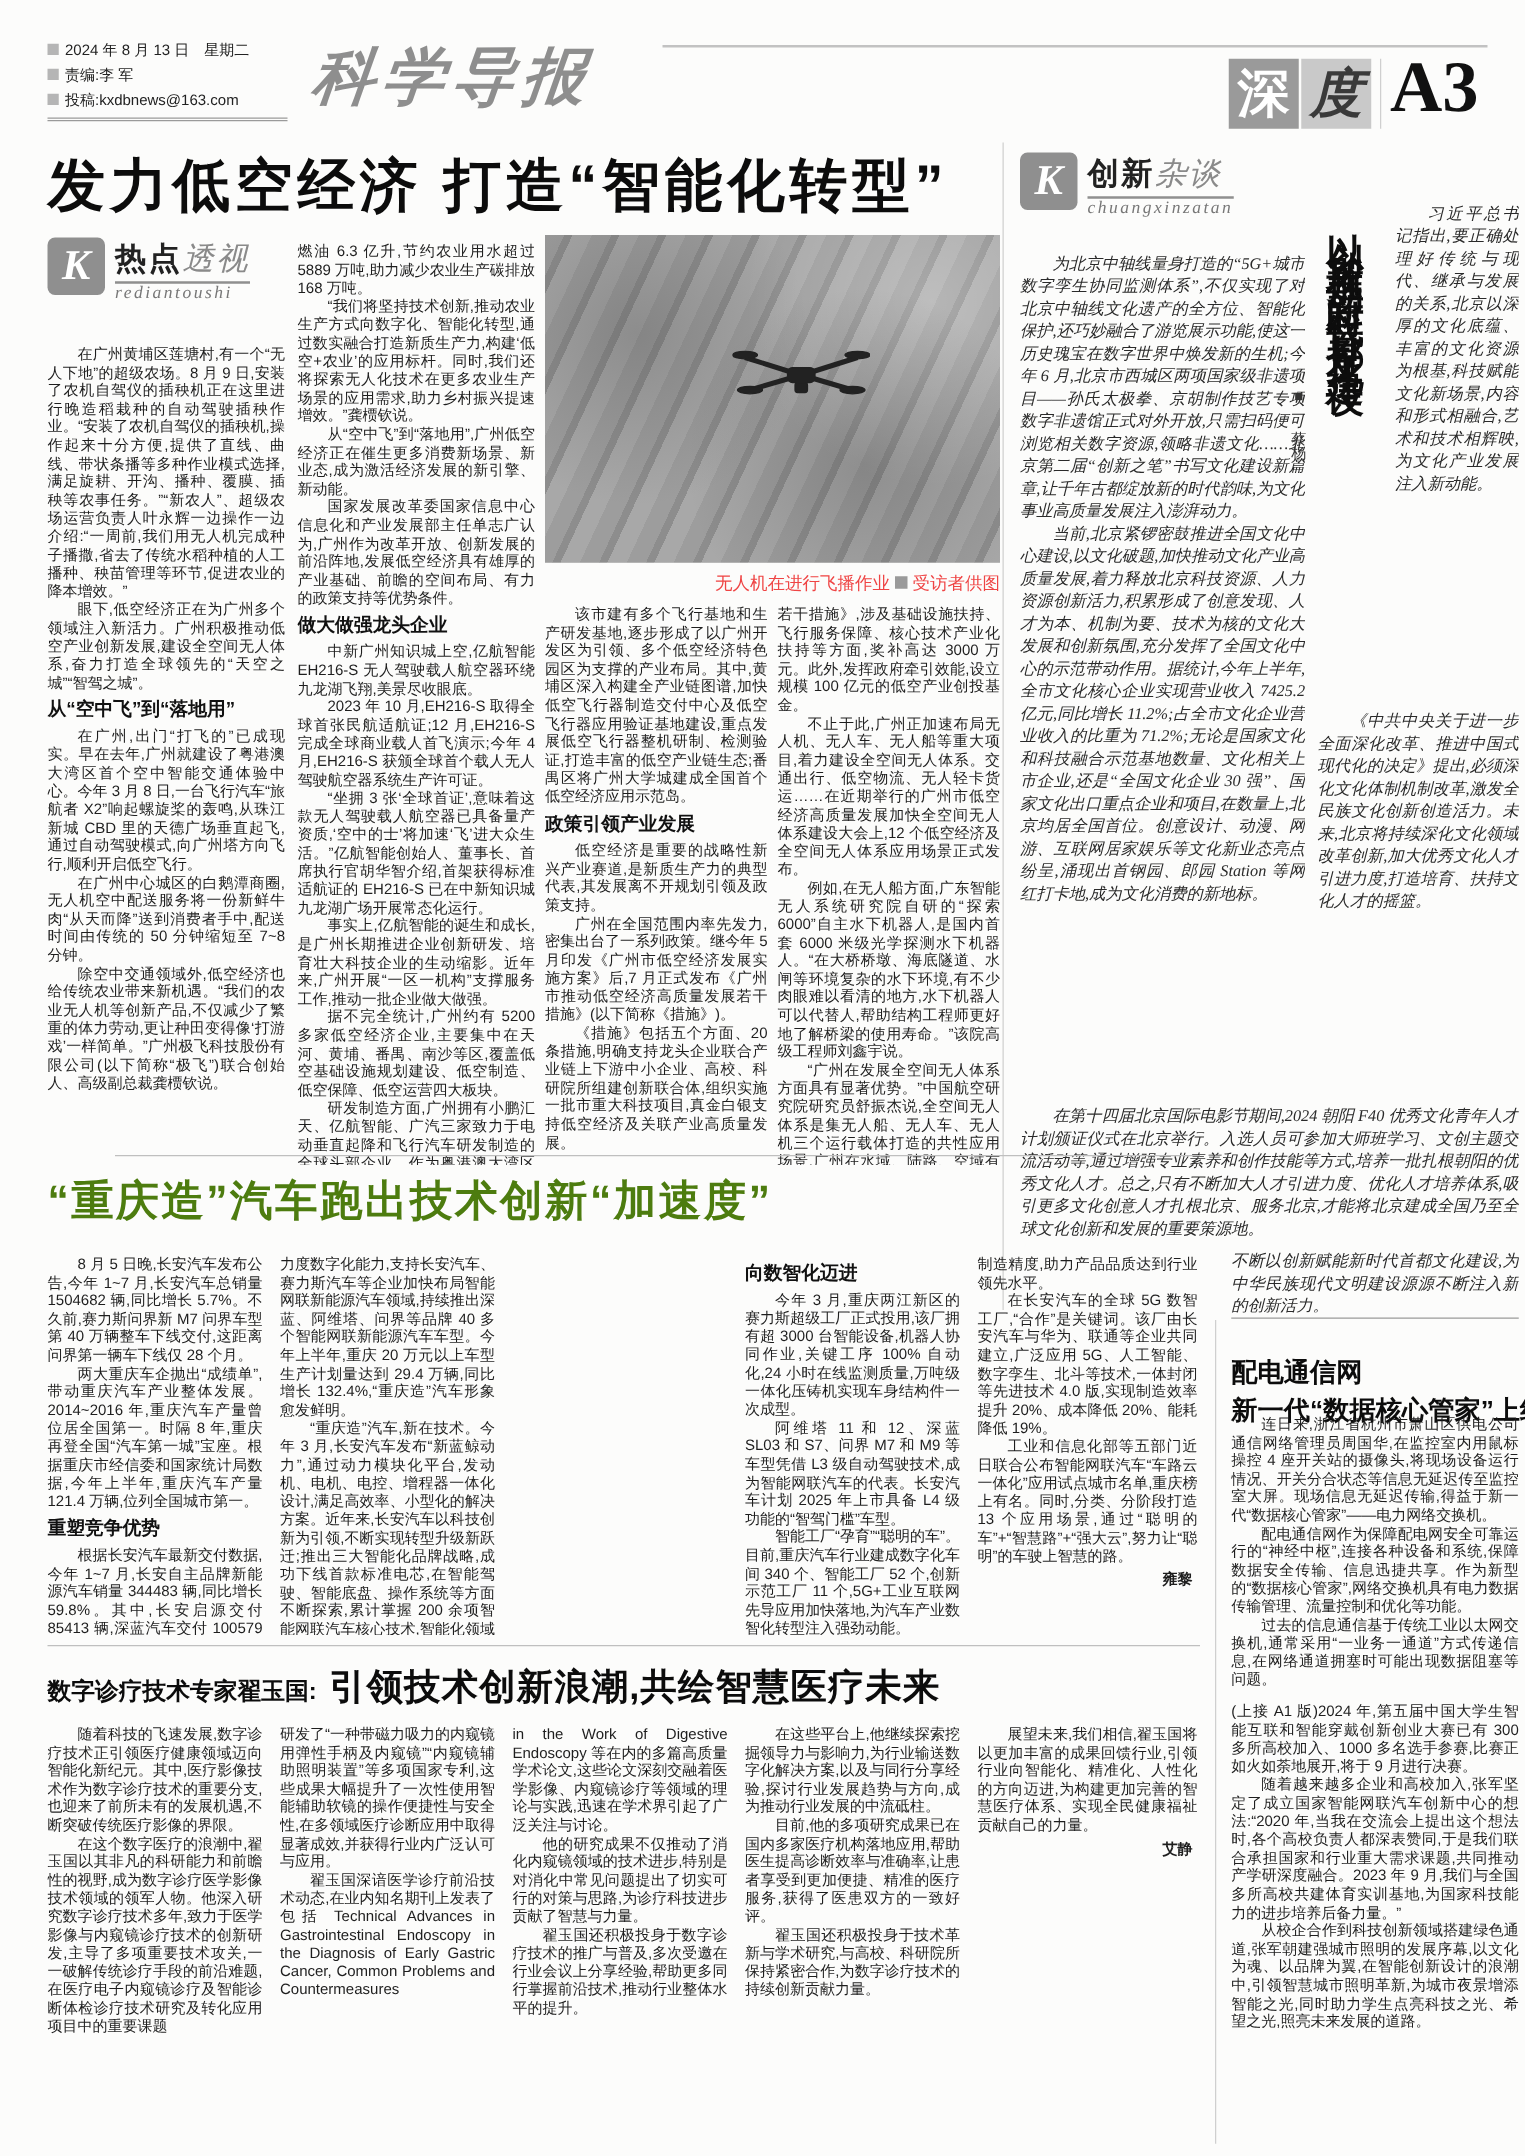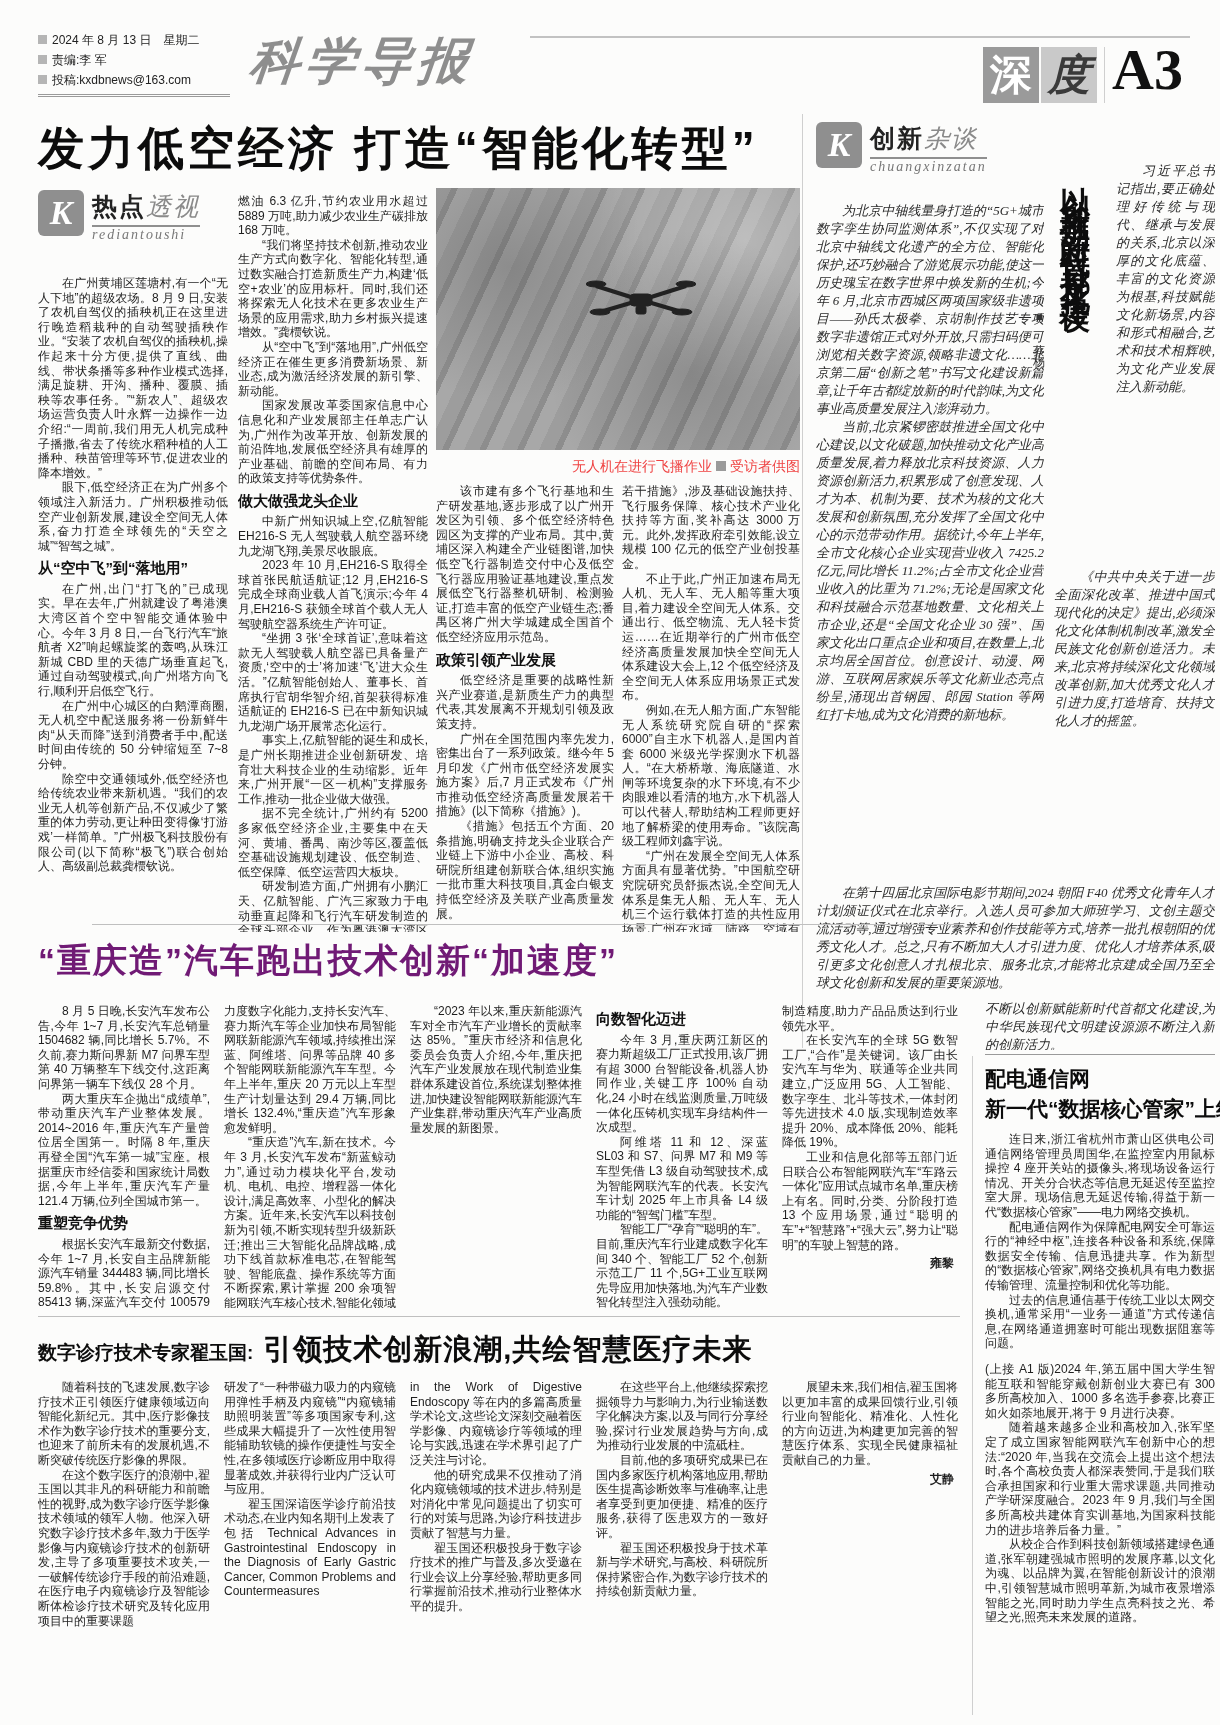--- a/index.html
+++ b/index.html
@@ -14,21 +14,21 @@
   .badge{width:56px;height:56px;display:flex;align-items:center;justify-content:center;
          font-size:42px;font-weight:bold;font-family:"Liberation Serif",serif;}
   .badge.dark{background:#9a9a9a;color:#fff;}
   .badge.light{background:#c9c9c9;color:#3a3a3a;font-style:italic;}
   .pageno{font-family:"Liberation Serif","DejaVu Serif",serif;font-weight:bold;font-size:58px;color:#111;}
   .topline{height:2px;background:#c2c2c2;}
   .vline{width:1px;background:#cfcfcf;}
   .hline{height:1px;background:#bfbfbf;}
   
   .headline1{font-size:46px;font-weight:bold;letter-spacing:4px;color:#0c0c0c;white-space:nowrap;}
-  .headline2{font-size:34px;font-weight:bold;letter-spacing:2px;color:#701a75;white-space:nowrap;}
+  .headline2{font-size:34px;font-weight:bold;letter-spacing:2px;color:#4d7c0f;white-space:nowrap;}
   .headline3{white-space:nowrap;color:#0c0c0c;}
   .headline3 .pre{font-size:19px;font-weight:bold;margin-right:10px;}
   .headline3 .main{font-size:29px;font-weight:bold;letter-spacing:1px;}
   
   .brand{display:flex;align-items:flex-start;gap:8px;}
   .kbox{width:46px;height:46px;background:#8f8f8f;border-radius:6px;color:#fff;display:flex;
         align-items:center;justify-content:center;font-family:"Liberation Serif",serif;
         font-style:italic;font-weight:bold;font-size:34px;flex:0 0 auto;}
   .brand .tt{border-bottom:2px solid #8f8f8f;padding-bottom:2px;white-space:nowrap;}
   .brand .cn1{font-size:25px;font-weight:bold;color:#222;letter-spacing:2px;}
@@ -47,21 +47,21 @@
   
   .photo{background:
      radial-gradient(circle at 20% 30%, rgba(60,60,60,.25), transparent 40%),
      radial-gradient(circle at 70% 70%, rgba(40,40,40,.2), transparent 45%),
      radial-gradient(circle at 85% 20%, rgba(255,255,255,.25), transparent 40%),
      repeating-linear-gradient(115deg,#9d9d9d 0 14px,#8d8d8d 14px 20px,#a8a8a8 20px 34px),
      #9a9a9a;
      position:relative;overflow:hidden;}
   .caption{font-size:14px;color:#ef4444;text-align:right;}
   .caption .sq{display:inline-block;width:10px;height:10px;background:#9a9a9a;margin:0 4px;}
-  .powerhead{font-size:21px;font-weight:bold;line-height:30px;color:#0c0c0c;white-space:nowrap;}
+  .powerhead{font-size:21px;font-weight:bold;line-height:30px;color:#0c0c0c;white-space:nowrap;margin-top:20px;}
 </style>
 </head>
 <body>
 
 <div class="abs" style="left:38px;top:30px;width:192px;">
   <div class="meta">
     <div><span class="sq"></span><span>2024 年 8 月 13 日</span>　<span>星期二</span></div>
     <div><span class="sq"></span><span>责编:李 军</span></div>
     <div><span class="sq"></span><span>投稿:kxdbnews@163.com</span></div>
   </div>
@@ -174,21 +174,20 @@
     <p class="para">8 月 5 日晚,长安汽车发布公告,今年 1~7 月,长安汽车总销量 1504682 辆,同比增长 5.7%。不久前,赛力斯问界新 M7 问界车型第 40 万辆整车下线交付,这距离问界第一辆车下线仅 28 个月。</p>
     <p class="para">两大重庆车企抛出“成绩单”,带动重庆汽车产业整体发展。2014~2016 年,重庆汽车产量曾位居全国第一。时隔 8 年,重庆再登全国“汽车第一城”宝座。根据重庆市经信委和国家统计局数据,今年上半年,重庆汽车产量 121.4 万辆,位列全国城市第一。</p>
     <h4 class="colhead">重塑竞争优势</h4>
     <p class="para">根据长安汽车最新交付数据,今年 1~7 月,长安自主品牌新能源汽车销量 344483 辆,同比增长 59.8%。其中,长安启源交付 85413 辆,深蓝汽车交付 100579 辆,阿维塔汽车交付 32655 辆。这是重庆汽车企业加速转型升级的缩影。</p>
   </div>
 <div class="abs col" style="left:224px;top:1004px;width:172px;height:304px;">
     <p class="para ni">力度数字化能力,支持长安汽车、赛力斯汽车等企业加快布局智能网联新能源汽车领域,持续推出深蓝、阿维塔、问界等品牌 40 多个智能网联新能源汽车车型。今年上半年,重庆 20 万元以上车型生产计划量达到 29.4 万辆,同比增长 132.4%,“重庆造”汽车形象愈发鲜明。</p>
     <p class="para">“重庆造”汽车,新在技术。今年 3 月,长安汽车发布“新蓝鲸动力”,通过动力模块化平台,发动机、电机、电控、增程器一体化设计,满足高效率、小型化的解决方案。近年来,长安汽车以科技创新为引领,不断实现转型升级新跃迁;推出三大智能化品牌战略,成功下线首款标准电芯,在智能驾驶、智能底盘、操作系统等方面不断探索,累计掌握 200 余项智能网联汽车核心技术,智能化领域专利公开量稳居行业第一。</p>
   </div>
 <div class="abs col" style="left:410px;top:1004px;width:172px;height:304px;">
-    <p class="para">“2023 年以来,重庆新能源汽车对全市汽车产业增长的贡献率达 85%。”重庆市经济和信息化委员会负责人介绍,今年,重庆把汽车产业发展放在现代制造业集群体系建设首位,系统谋划整体推进,加快建设智能网联新能源汽车产业集群,带动重庆汽车产业高质量发展的新图景。</p>
   </div>
 <div class="abs col" style="left:596px;top:1004px;width:172px;height:304px;">
     <h4 class="colhead">向数智化迈进</h4>
     <p class="para">今年 3 月,重庆两江新区的赛力斯超级工厂正式投用,该厂拥有超 3000 台智能设备,机器人协同作业,关键工序 100% 自动化,24 小时在线监测质量,万吨级一体化压铸机实现车身结构件一次成型。</p>
     <p class="para">阿维塔 11 和 12、深蓝 SL03 和 S7、问界 M7 和 M9 等车型凭借 L3 级自动驾驶技术,成为智能网联汽车的代表。长安汽车计划 2025 年上市具备 L4 级功能的“智驾门槛”车型。</p>
     <p class="para">智能工厂“孕育”“聪明的车”。目前,重庆汽车行业建成数字化车间 340 个、智能工厂 52 个,创新示范工厂 11 个,5G+工业互联网先导应用加快落地,为汽车产业数智化转型注入强劲动能。</p>
   </div>
 <div class="abs col" style="left:782px;top:1004px;width:176px;height:304px;">
     <p class="para ni">制造精度,助力产品品质达到行业领先水平。</p>
     <p class="para">在长安汽车的全球 5G 数智工厂,“合作”是关键词。该厂由长安汽车与华为、联通等企业共同建立,广泛应用 5G、人工智能、数字孪生、北斗等技术,一体封闭等先进技术 4.0 版,实现制造效率提升 20%、成本降低 20%、能耗降低 19%。</p>

